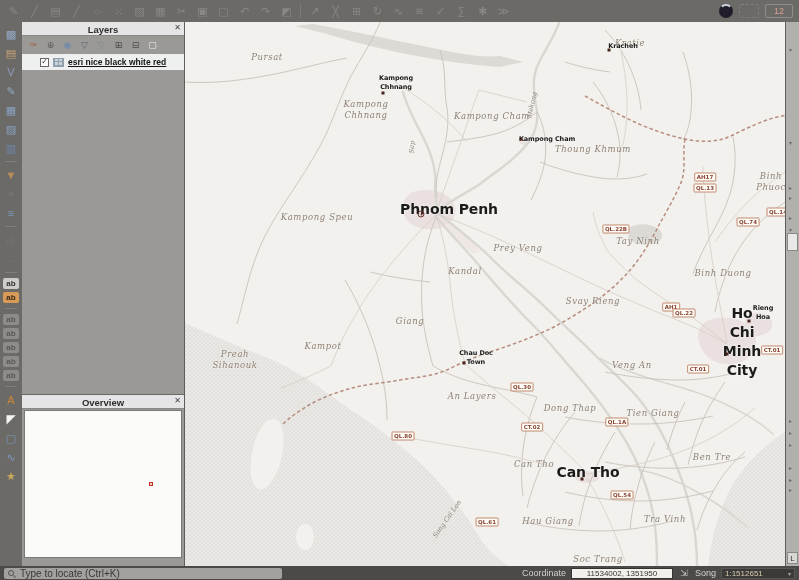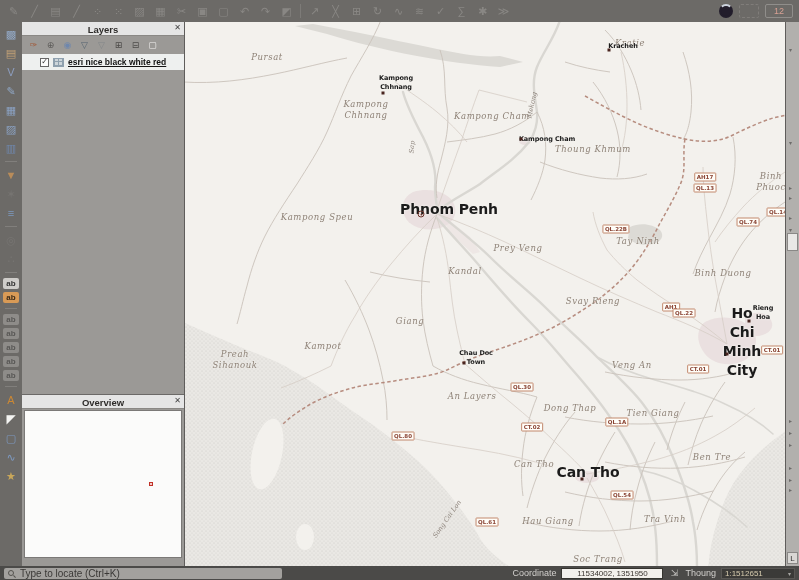--- a/index.html
+++ b/index.html
@@ -384,19 +384,19 @@
   </div>
 
   <div class="status-bar">
     <div class="locate">
       <span class="locate-glass"></span>
       <input type="text" placeholder="Type to locate (Ctrl+K)" style="">
     </div>
     <span class="sb-label">Coordinate</span>
     <input class="coord-input" type="text" value="11534002, 1351950" style="">
     <span class="extent-toggle">⇲</span>
-    <span class="sb-label fixed">Thoung</span>
+    <span class="sb-label fixed">Song</span>
     <div class="scale-combo">
       <span class="val">1:1512651</span>
       <span class="arr">▾</span>
     </div>
   </div>
 </div>
 
 </body></html>

